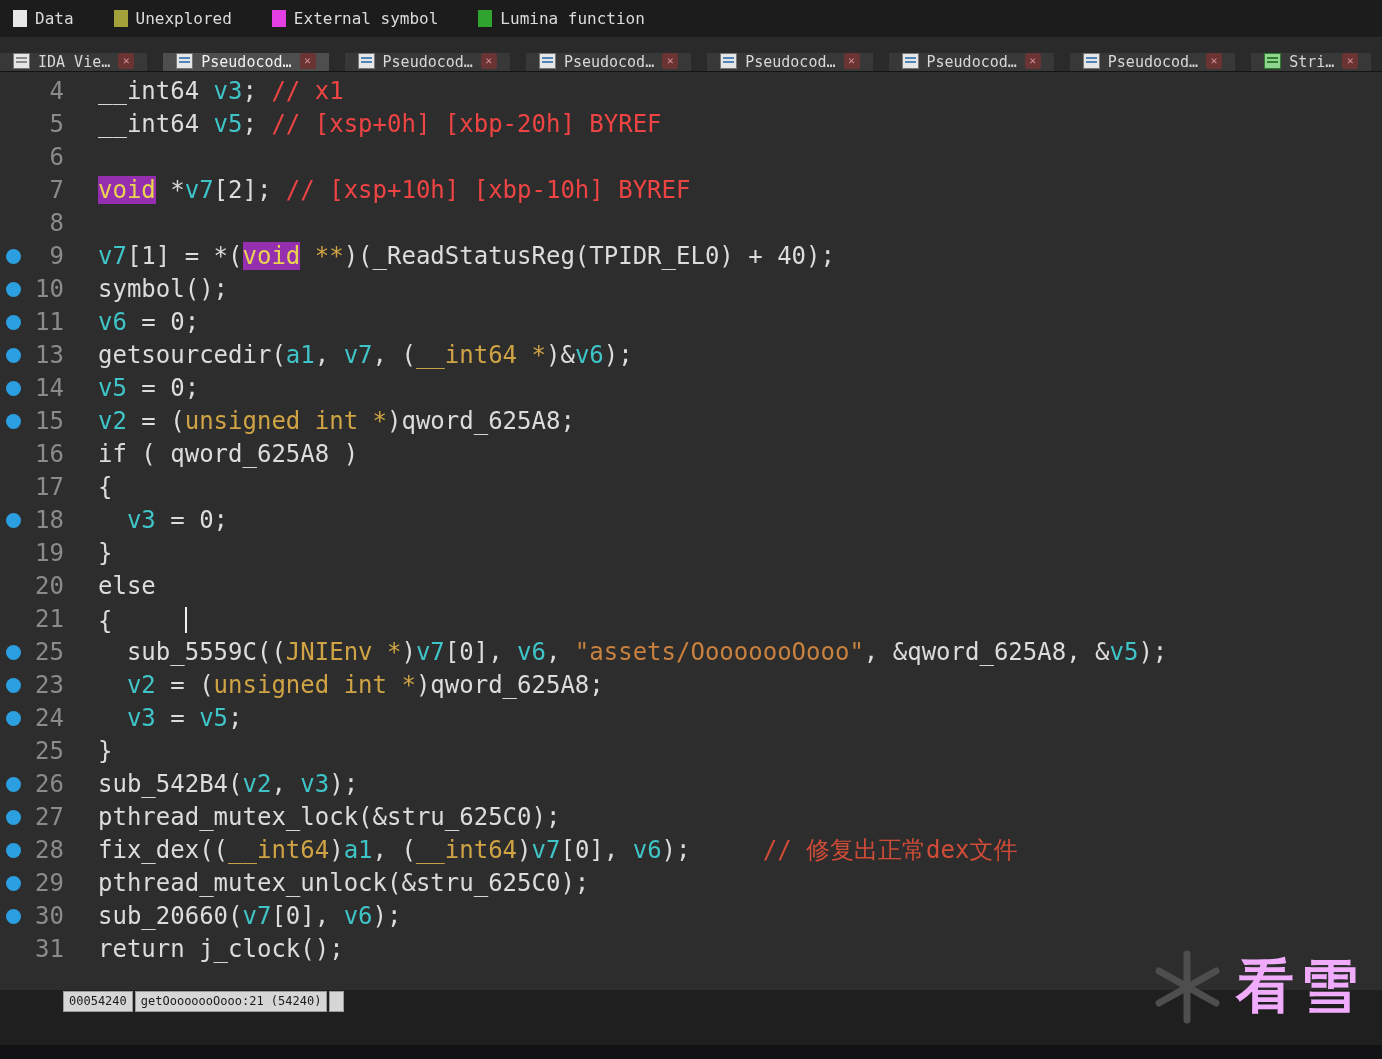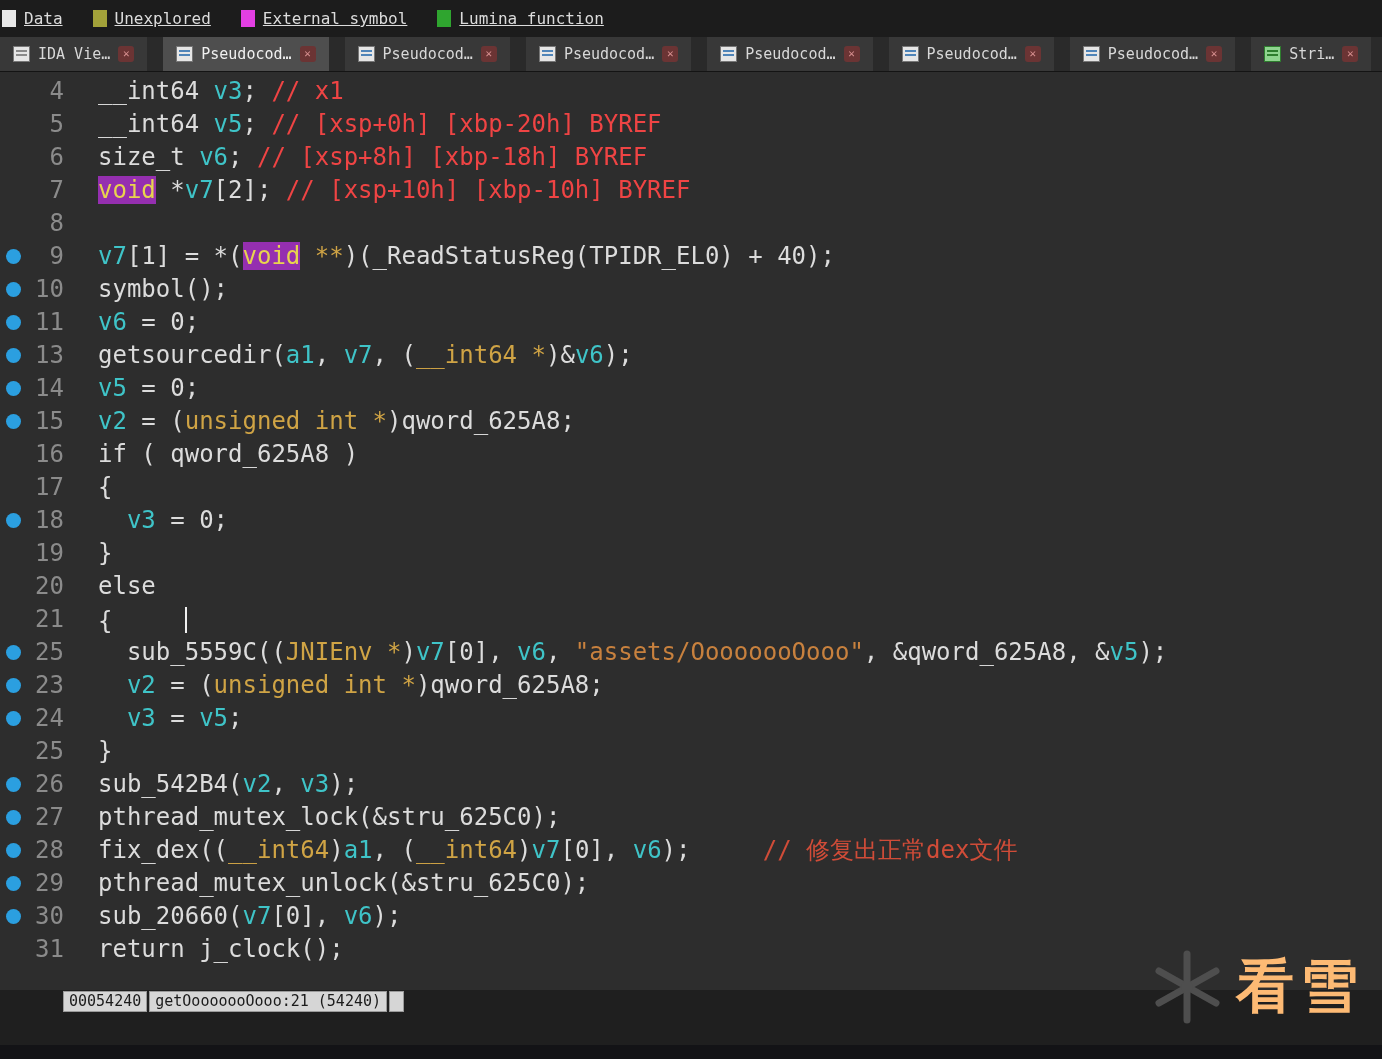--- a/index.html
+++ b/index.html
@@ -4,33 +4,34 @@
 <style>
   html,body{margin:0;padding:0;}
   body{
     width:1382px;height:1059px;overflow:hidden;position:relative;
     background:#1f1f1f;font-family:"DejaVu Sans Mono",monospace;
     -webkit-font-smoothing:antialiased;
   }
   
   .legend-bar{
     height:37px;background:#1c1c1c;display:flex;align-items:center;
-    gap:30px;padding-left:2px;color:#dcdcdc;font-size:16px;text-decoration:underline;
+    gap:40px;padding-left:13px;color:#dcdcdc;font-size:16px;
   }
   .legend-item{display:flex;align-items:center;gap:8px;}
   .swatch{width:14px;height:17px;display:inline-block;flex:none;}
   
   .tabbar{
     height:34px;background:#2a2a2a;display:flex;gap:16px;
     border-bottom:1px solid #141414;overflow:hidden;
   }
   .tab{
-    display:flex;align-items:center;gap:8px;padding:0 13px;
+    display:flex;gap:8px;padding:0 13px;
     background:#383838;color:#d8d8d8;font-size:15px;white-space:nowrap;
     flex:none;
+    margin-top:16px;
   }
   .tab.active{background:#4e4e4e;color:#f0f0f0;}
   .tab-icon{width:15px;height:14px;border:1px solid #777;background:#e6e6e6;position:relative;flex:none;}
   .tab-icon::before{content:"";position:absolute;left:2px;right:2px;top:3px;height:2px;background:#4f84b8;box-shadow:0 4px 0 #4f84b8;}
   .tab-icon.ida::before{background:#8a8a8a;box-shadow:0 4px 0 #8a8a8a;}
   .tab-icon.strings{background:#8fd48f;border-color:#2e7d2e;}
   .tab-icon.strings::before{background:#2e7d2e;box-shadow:0 4px 0 #2e7d2e;}
   .tab-close{
     width:16px;height:16px;background:#6b3434;color:#d89090;font-size:11px;
     line-height:16px;text-align:center;border-radius:3px;flex:none;
@@ -46,33 +47,33 @@
   .s-var{color:#3fc4c8}
   .s-kw{color:#d0a445}
   .s-com{color:#ef4444}
   .s-str{color:#c8813e}
   .s-rem{color:#d04c38}
   .s-hl{color:#e8d44e;background:#952fb0;}
   .caret{display:inline-block;width:2px;height:26px;background:#f0f0f0;transform:translateY(4px);}
   
   .statusbar{
     height:22px;display:flex;align-items:center;gap:2px;
-    padding-left:63px;background:#1f1f1f;font-size:15px;
+    padding-left:63px;background:#1f1f1f;font-size:12px;
   }
   .status-box{
     background:#d6d6d6;color:#1b1b1b;border:1px solid #9a9a9a;
     padding:0 5px;height:19px;line-height:19px;white-space:nowrap;
   }
   .status-box.small{width:11px;padding:0 1px;}
   .filler{height:33px;background:#1f1f1f;}
   .bottom-band{height:17px;background:#131316;}
   
   .watermark{
     position:absolute;right:18px;top:948px;display:flex;align-items:center;gap:12px;
-    color:#fdba74;pointer-events:none;
+    color:#f0abfc;pointer-events:none;
   }
   .watermark-text{font-size:58px;font-weight:bold;font-family:"DejaVu Sans",sans-serif;letter-spacing:6px;}
 </style>
 </head>
 <body>
 
 <div class="legend-bar" id="legend-items">
     <span class="legend-item">
       <span class="swatch" style="background: rgb(232, 232, 232);"></span>
       <span>Data</span>
@@ -141,21 +142,20 @@
       <span class="line-text"><span class="s-pln">__int64 </span><span class="s-var">v3</span><span class="s-pln">; </span><span class="s-com">// x1</span></span>
     </div>
     <div class="code-row">
       <span class="bp"></span>
       <span class="ln">5</span>
       <span class="line-text"><span class="s-pln">__int64 </span><span class="s-var">v5</span><span class="s-pln">; </span><span class="s-com">// [xsp+0h] [xbp-20h] BYREF</span></span>
     </div>
     <div class="code-row">
       <span class="bp"></span>
       <span class="ln">6</span>
-      <span class="line-text"><span class="s-pln">size_t </span><span class="s-var">v6</span><span class="s-pln">; </span><span class="s-com">// [xsp+8h] [xbp-18h] BYREF</span></span>
     </div>
     <div class="code-row">
       <span class="bp"></span>
       <span class="ln">7</span>
       <span class="line-text"><span class="s-hl">void</span><span class="s-pln"> *</span><span class="s-var">v7</span><span class="s-pln">[2]; </span><span class="s-com">// [xsp+10h] [xbp-10h] BYREF</span></span>
     </div>
     <div class="code-row">
       <span class="bp"></span>
       <span class="ln">8</span>
       <span class="line-text"></span>

